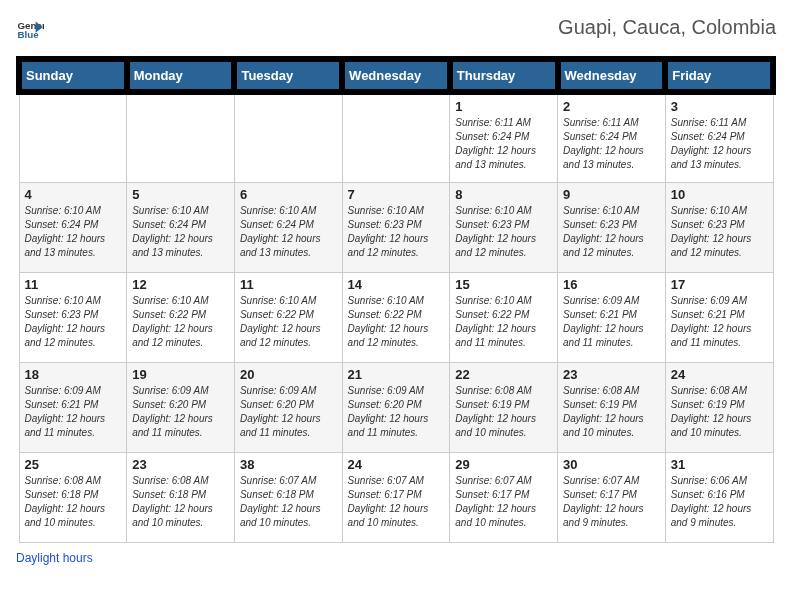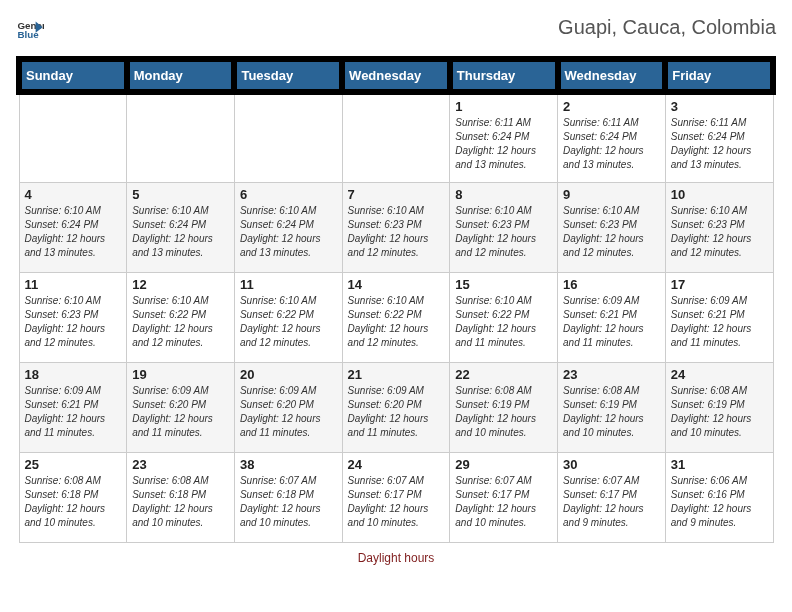--- a/index.html
+++ b/index.html
@@ -75,22 +75,22 @@
       color: #333;
       line-height: 1.4;
       font-style: italic;
     }
     td.empty {
       background: #fff !important;
     }
     .footer {
       margin-top: 8px;
       font-size: 12px;
-      color: #7f1d1d;
-      text-align: center;
+      color: #1d4ed8;
+      text-align: left;
     }
   </style>
 </head>
 <body>
 
 <div class="header">
   <div class="logo">
     <svg class="logo-icon" viewBox="0 0 40 40">
       <text x="2" y="18" font-size="14" font-weight="bold" fill="#333">General</text>
       <text x="2" y="32" font-size="14" font-weight="bold" fill="#2a6496">Blue</text>

